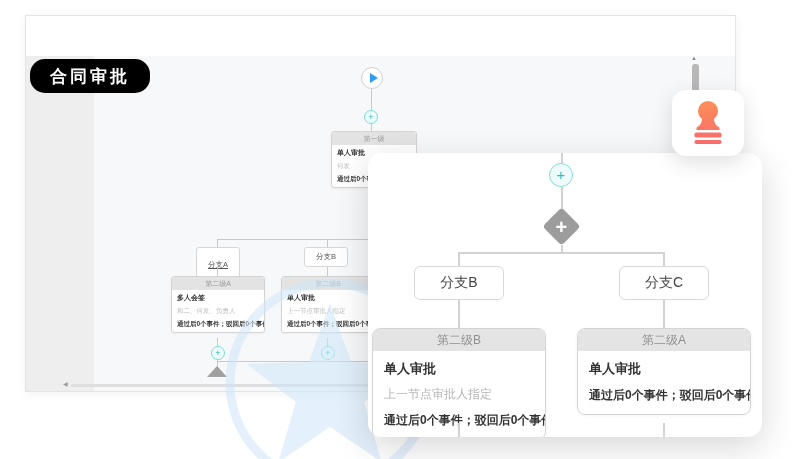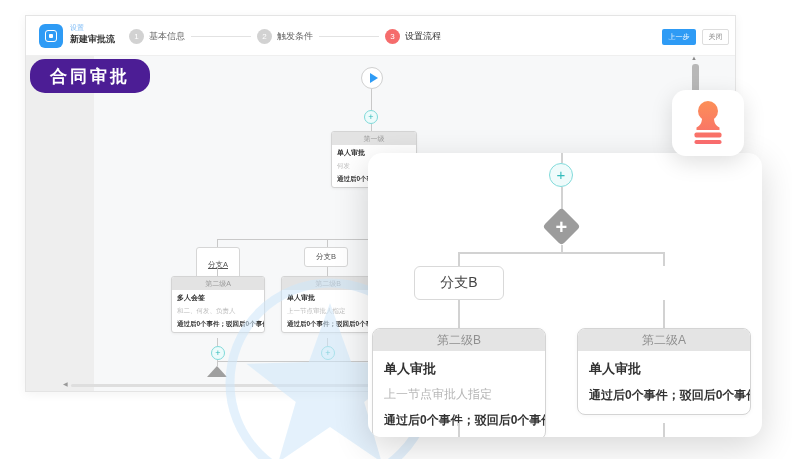--- a/index.html
+++ b/index.html
@@ -77,58 +77,31 @@
   .big-body { padding:9px 11px 10px; white-space:nowrap; overflow:hidden; }
   .big-l1 { font-size:13px; font-weight:bold; color:#333; }
   .big-l2 { font-size:12px; color:#b5b5b5; margin-top:8px; }
   .big-l3 { font-size:12px; font-weight:bold; color:#333; margin-top:9px; }
 
   
   .stamp-card { left:672px; top:90px; width:72px; height:66px; background:#fff; border-radius:14px;
             box-shadow:0 6px 22px rgba(0,0,0,.13); z-index:6; display:flex; align-items:center; justify-content:center; cursor:pointer; }
 
   
-  .badge { left:30px; top:59px; width:120px; height:34px; background:#4c1d95; border-radius:15px; z-index:6;
+  .badge { left:30px; top:59px; width:120px; height:34px; background:#000000; border-radius:15px; z-index:6;
             color:#fff; font-size:17px; font-weight:bold; letter-spacing:3px;
             display:flex; align-items:center; justify-content:center; }
 </style>
 </head>
 <body>
 
 <div class="page">
 
   <div class="abs window">
 
-    <div class="abs win-header">
-      <div class="abs app-icon">
-          <div class="glyph"></div>
-        </div>
-      <div class="abs app-label">设置</div>
-      <div class="abs app-title">新建审批流</div>
-
-      <div class="abs steps">
-        <div class="step">
-          <div class="step-circle">1</div>
-          <div class="step-label">基本信息</div>
-        </div>
-        <div class="step-connector"></div>
-        <div class="step">
-          <div class="step-circle">2</div>
-          <div class="step-label">触发条件</div>
-        </div>
-        <div class="step-connector"></div>
-        <div class="step active">
-          <div class="step-circle">3</div>
-          <div class="step-label">设置流程</div>
-        </div>
-      </div>
-
-      <div class="abs btn-prev">上一步</div>
-      <div class="abs btn-close">关闭</div>
-    </div>
 
     <div class="abs canvas">
       <div class="abs left-strip"></div>
 
       <div class="abs start-circle">
         <div class="play-tri"></div>
       </div>
       <div class="abs line" style="left:345px;top:33px;width:1px;height:21px;"></div>
       <div class="abs plus-dot" style="left:338px;top:54px;">+</div>
       <div class="abs line" style="left:345px;top:68px;width:1px;height:7px;"></div>
@@ -197,20 +170,21 @@
     <div class="abs pline" style="left:193px;top:34px;width:2px;height:24px;"></div>
     <div class="abs p-diamond">
       <span>+</span>
     </div>
     <div class="abs pline" style="left:193px;top:92px;width:2px;height:7px;"></div>
     <div class="abs pline" style="left:90px;top:99px;width:207px;height:2px;"></div>
     <div class="abs pline" style="left:90px;top:99px;width:2px;height:14px;"></div>
     <div class="abs pline" style="left:295px;top:99px;width:2px;height:14px;"></div>
 
     <div class="abs branch-btn" style="left:46px;top:113px;">分支B</div>
+    <div class="abs branch-btn" style="left:251px;top:113px;">分支C</div>
 
     <div class="abs pline" style="left:90px;top:147px;width:2px;height:28px;"></div>
     <div class="abs pline" style="left:295px;top:147px;width:2px;height:28px;"></div>
 
     <div class="abs big-card" style="left:4px;top:175px;">
       <div class="big-head">第二级B</div>
       <div class="big-body">
         <div class="big-l1">单人审批</div>
         <div class="big-l2">上一节点审批人指定</div>
         <div class="big-l3">通过后0个事件；驳回后0个事件</div>

